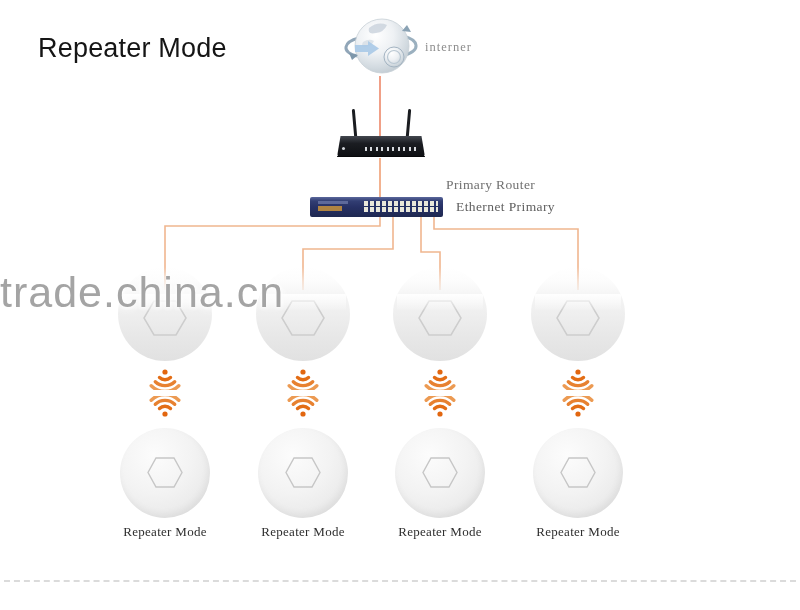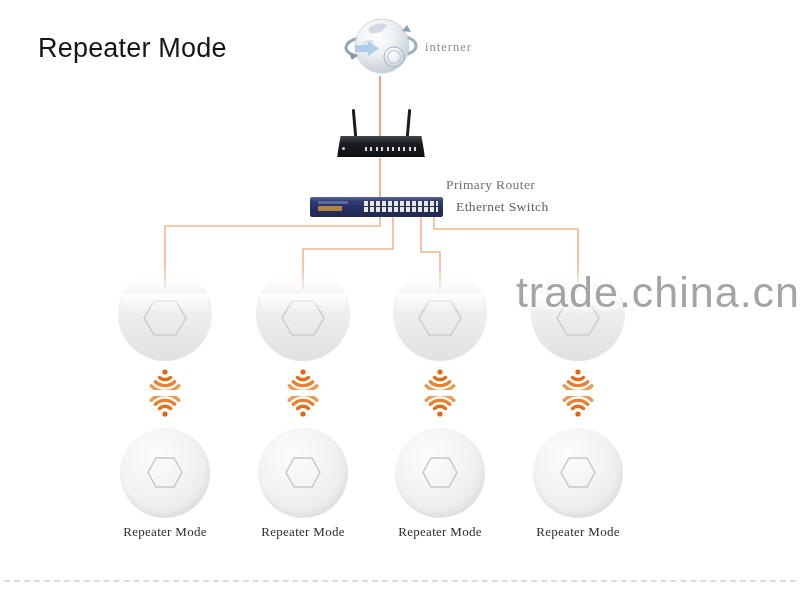--- a/index.html
+++ b/index.html
@@ -18,21 +18,21 @@
   }
   .lbl-internet{left:425px;top:40px;font-family:Liberation Serif, serif;
     font-size:12.5px;color:#8d8d8d;letter-spacing:1px;}
   .lbl-router{left:446px;top:134px;margin-top:43px;}
   .lbl-switch{left:456px;top:199px;color:#606060;}
   .repeater-label{
     position:absolute;top:524px;width:130px;text-align:center;
     font-family:"Liberation Serif",serif;font-size:13px;color:#2e2e2e;letter-spacing:.3px;
   }
   .watermark{
-    position:absolute;left:0;right:0;top:268px;text-align:right;z-index:6;
+    position:absolute;left:0;right:0;top:268px;text-align:left;z-index:6;
     font-size:43px;color:rgba(138,138,138,.78);letter-spacing:1px;
     text-shadow:0 0 2px #fff,0 0 5px #fff,0 0 9px #fff,0 0 14px #fff;
   }
   
   .wires{position:absolute;left:0;top:0;z-index:1;}
   
   .globe{position:absolute;left:339px;top:12px;width:84px;height:72px;z-index:2;}
   .router{position:absolute;left:337px;top:136px;width:88px;height:21px;z-index:2;
     background:linear-gradient(180deg,#43474f 0%,#1b1d22 35%,#0d0f12 100%);
     border-radius:2px 2px 4px 4px;
@@ -117,21 +117,21 @@
     <div class="pwr"></div>
     <div class="leds"></div>
   </div>
   <div class="netlabel lbl-router">Primary Router</div>
 
   <div class="switch">
     <div class="tag2"></div>
     <div class="tag"></div>
     <div class="ports"></div>
   </div>
-  <div class="netlabel lbl-switch">Ethernet Switch</div>
+  <div class="netlabel lbl-switch">Ethernet Primary</div>
 
   <div class="watermark">trade.china.cn</div>
 
   <div class="ap ap-top" style="left:118px">
     <svg class="hex" style="left:25px;top:33px" width="44" height="36" viewBox="0 0 44 36">
       <polygon points="11,1 33,1 43,18 33,35 11,35 1,18" fill="none" stroke="#cdcdcd" stroke-width="1.5"></polygon>
       </svg>
     <div class="hexfade"></div>
   </div>
   <div class="wifi" style="left:143px">

